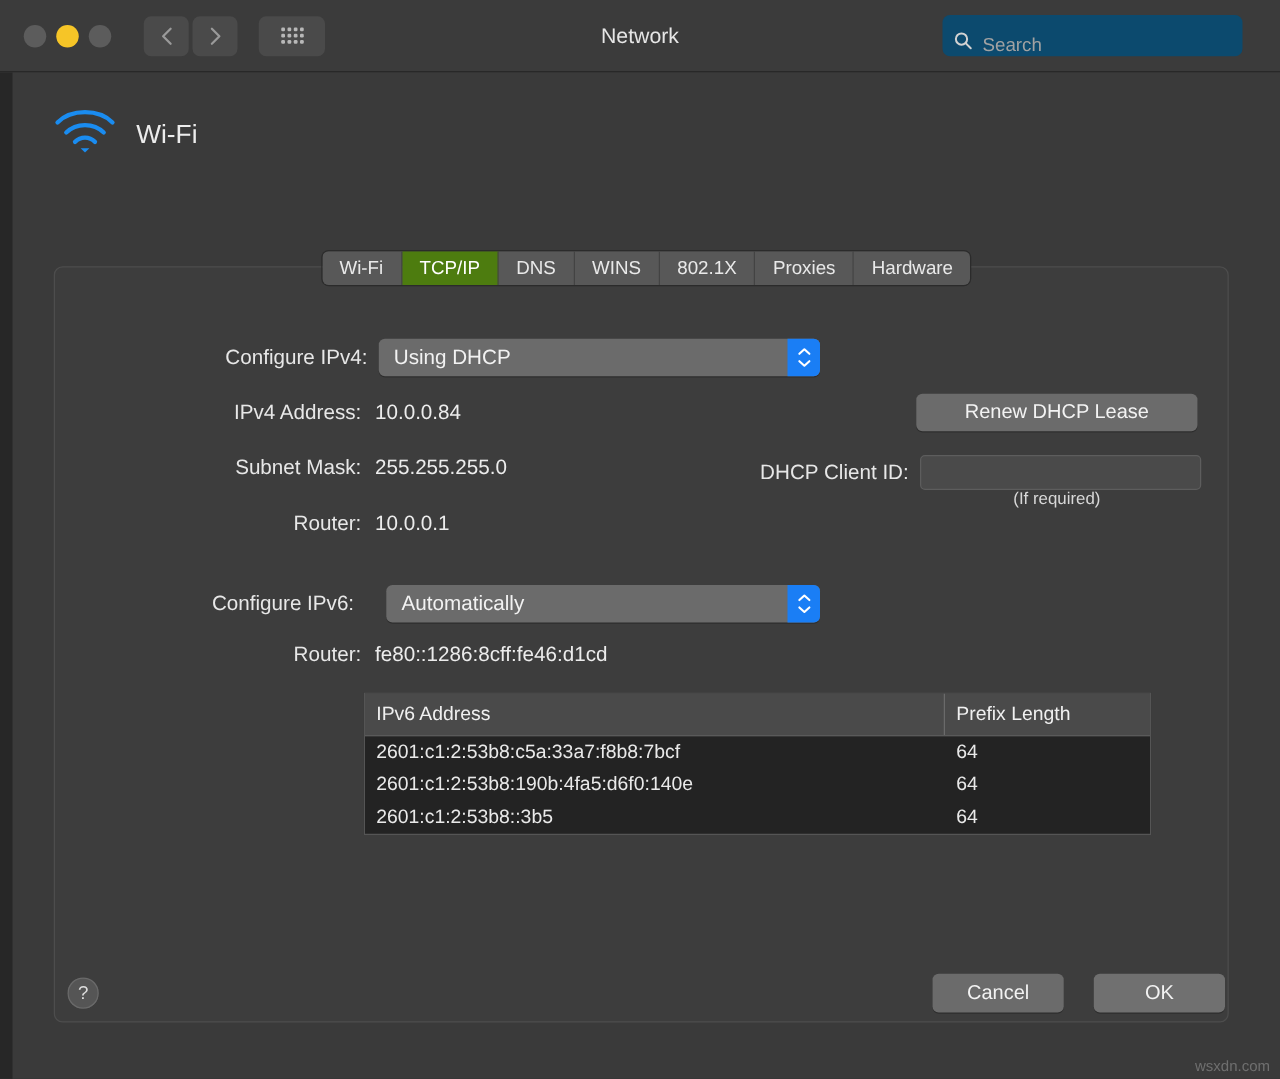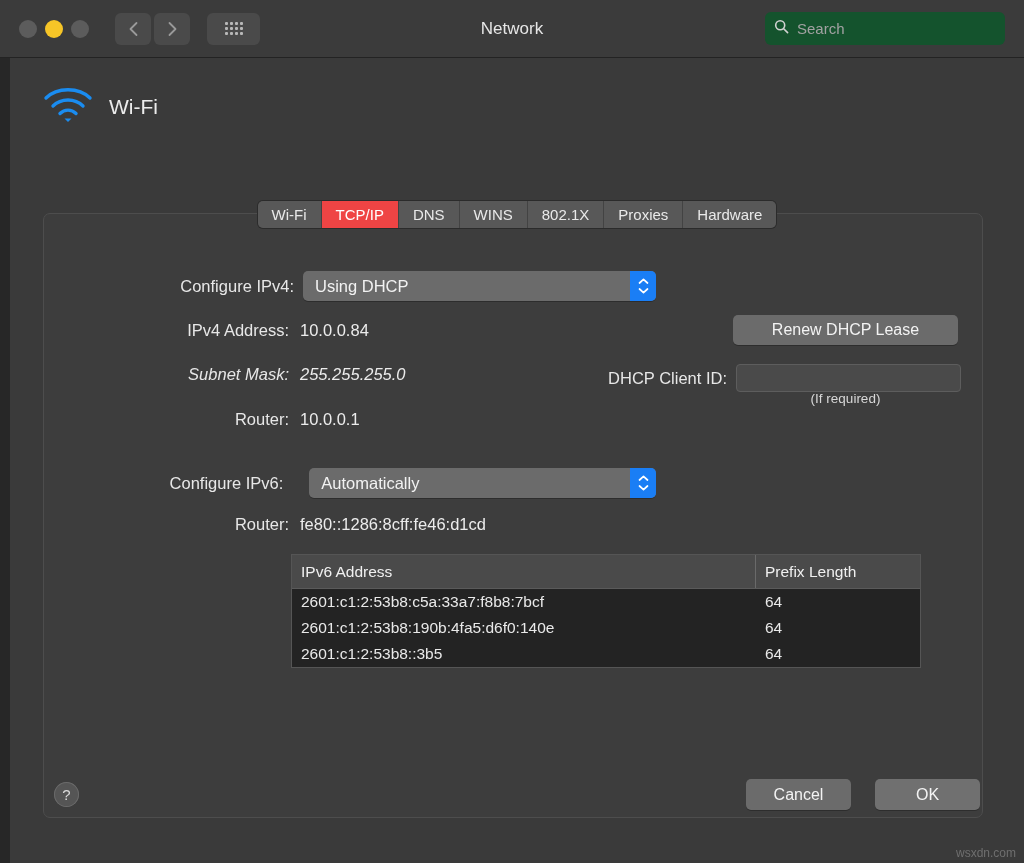--- a/index.html
+++ b/index.html
@@ -89,28 +89,28 @@
     position: absolute;
     left: 0; right: 0;
     text-align: center;
     color: #e6e6e6;
     font-size: 17px;
     pointer-events: none;
   }
 
   .searchfield {
     position: absolute;
-    right: 19px;
+    right: 30px;
     top: 12px;
     width: 240px;
     height: 33px;
-    background: #14532d;
+    background: #0c4a6e;
     border-radius: 6px;
     display: flex;
-    align-items: center;
+    align-items: flex-end;
     padding: 0 9px;
     box-sizing: border-box;
   }
   .searchfield .ph {
     color: #a2a2a2;
     font-size: 15px;
     margin-left: 8px;
   }
 
   
@@ -164,21 +164,21 @@
     color: #e9e9e9;
     font-size: 15px;
     padding: 0 14px;
     height: 27px;
     line-height: 27px;
     border-right: 1px solid #434343;
     white-space: nowrap;
   }
   .tab:last-child { border-right: none; }
   .tab.active {
-    background: #ef4444;
+    background: #4d7c0f;
     color: #ffffff;
   }
 
   
   .form { position: absolute; left: 0; top: 0; right: 0; bottom: 0; }
 
   .row {
     position: absolute;
     display: flex;
     align-items: center;
@@ -423,21 +423,21 @@
               </svg>
             </span>
           </span>
         </div>
 
         <div class="row" style="left:0; top:107px;">
           <span class="lbl" style="width:245px;">IPv4 Address:</span>
           <span class="val" style="margin-left:11px;">10.0.0.84</span>
         </div>
 
-        <div class="row" style="left:0; top:151px;font-style:italic;">
+        <div class="row" style="left:0; top:151px;">
           <span class="lbl" style="width:245px;">Subnet Mask:</span>
           <span class="val" style="margin-left:11px;">255.255.255.0</span>
         </div>
 
         <div class="row" style="left:0; top:196px;">
           <span class="lbl" style="width:245px;">Router:</span>
           <span class="val" style="margin-left:11px;">10.0.0.1</span>
         </div>
 
         <div class="pushbtn" style="position:absolute; left:689px; top:101px; width:225px; height:30px;">Renew DHCP Lease</div>

